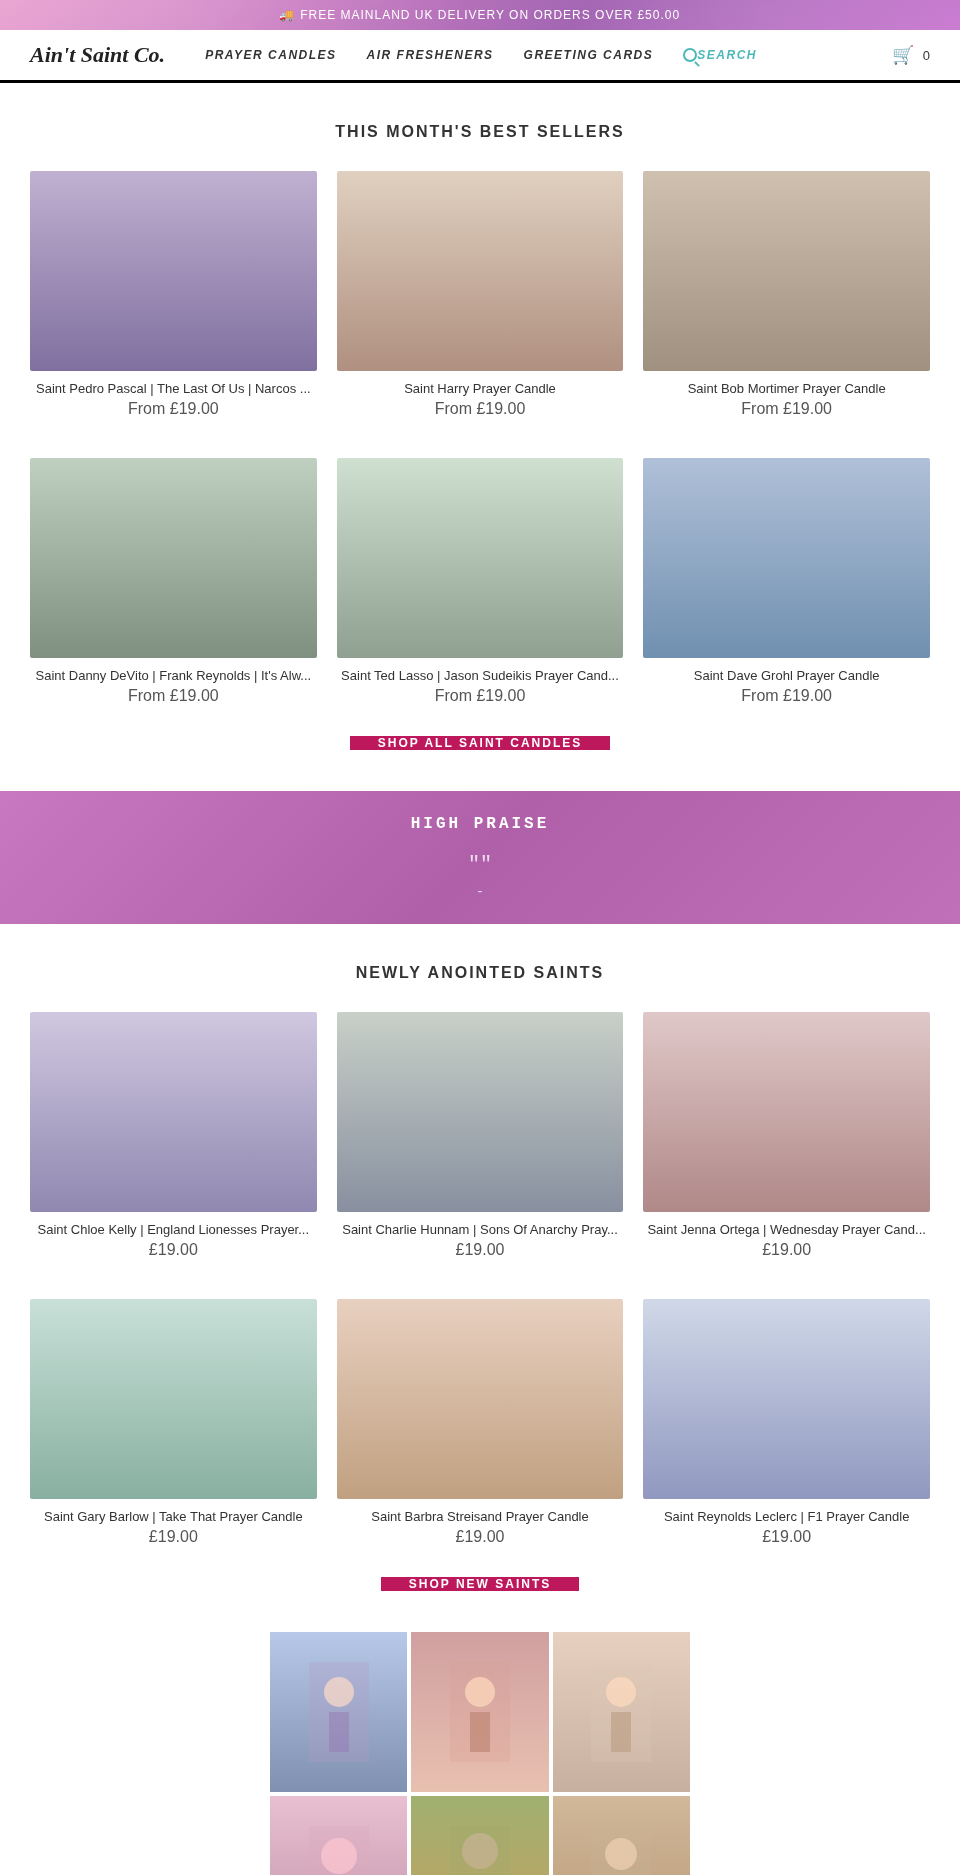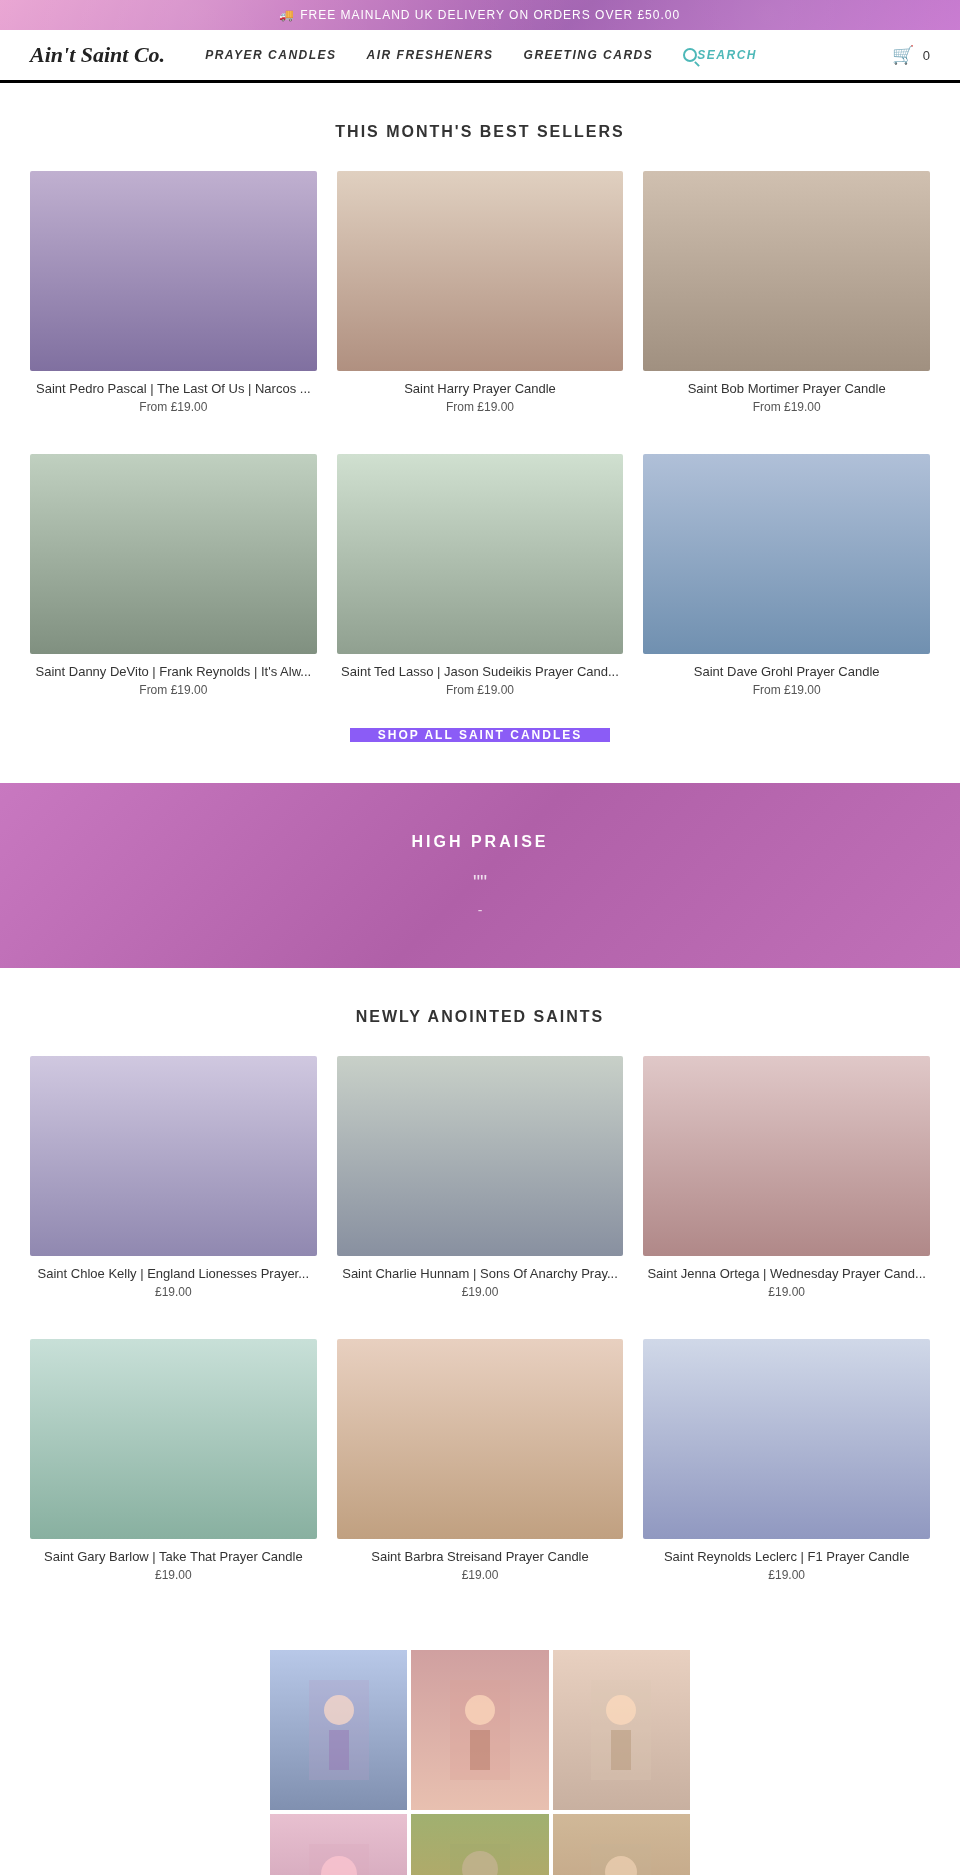--- a/index.html
+++ b/index.html
@@ -109,45 +109,46 @@
       margin-bottom: 10px;
       border-radius: 2px;
     }
     .product-name {
       font-size: 13px;
       color: #333;
       margin-bottom: 4px;
       font-weight: 400;
     }
     .product-price {
-      font-size: 12px;
+      font-size: 16px;
       color: #555;
       text-align: right;
     }
 
     
     .cta-btn {
       display: inline-block;
       padding: 0 28px;
-      background: #8b5cf6;
+      background: #be185d;
       color: #fff;
       text-decoration: none;
       font-size: 12px;
       letter-spacing: 2px;
       font-weight: 700;
       text-transform: uppercase;
       border: none;
       cursor: pointer;
     }
 
     
     .high-praise-section {
       background: linear-gradient(135deg, #c878c0 0%, #b060a8 50%, #c070b8 100%);
-      padding: 50px 30px;
+      padding: 24px 30px;
       text-align: center;
+      font-family: Liberation Mono, monospace;
     }
     .high-praise-title {
       font-size: 16px;
       letter-spacing: 3px;
       text-transform: uppercase;
       color: #fff;
       margin-bottom: 20px;
     }
     .praise-quote {
       color: rgba(255,255,255,0.8);
@@ -307,20 +308,21 @@
       <div class="product-image-placeholder" style="background:linear-gradient(180deg,#e8d0c0 0%,#c0a080 100%);"></div>
       <div class="product-name">Saint Barbra Streisand Prayer Candle</div>
       <div class="product-price">£19.00</div>
     </div>
     <div class="product-item">
       <div class="product-image-placeholder" style="background:linear-gradient(180deg,#d0d8e8 0%,#9098c0 100%);"></div>
       <div class="product-name">Saint Reynolds Leclerc | F1 Prayer Candle</div>
       <div class="product-price">£19.00</div>
     </div>
   </div>
+  <button class="cta-btn">SHOP NEW SAINTS</button>
 </section>
 
 <div class="cards-image-section">
   <div class="cards-mosaic">
     <div class="mosaic-cell card-c1">
       <div class="mosaic-cell-inner">
         <svg width="60" height="100" viewBox="0 0 60 100">
             <rect width="60" height="100" fill="rgba(180,160,200,0.3)"></rect>
             <circle cx="30" cy="30" r="15" fill="rgba(255,220,200,0.7)"></circle>
             <rect x="20" y="50" width="20" height="40" fill="rgba(150,120,180,0.5)"></rect>

